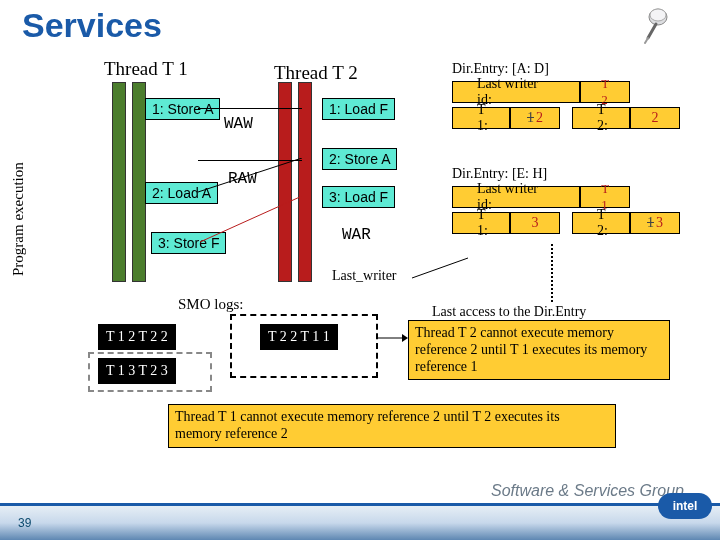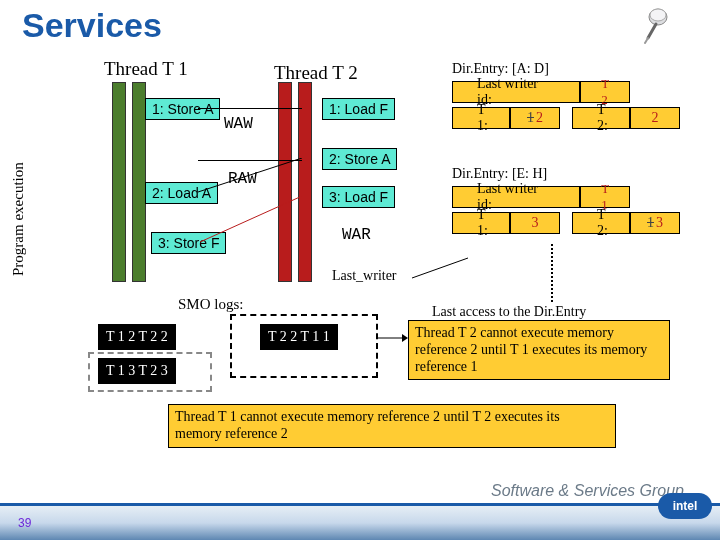--- a/index.html
+++ b/index.html
@@ -156,21 +156,21 @@
     color: #6b7a88;
     font-size: 16px;
     font-weight: 400;
     font-style: italic;
   }
   .pagenum {
     position: absolute;
     left: 18px;
     bottom: 10px;
     font-size: 12px;
-    color: #6d28d9;
+    color: #0c4a6e;
   }
   .intel-swirl {
     position: absolute;
     right: 8px;
     bottom: 21px;
     width: 54px;
     height: 26px;
     background: #1a5aa8;
     border-radius: 14px;
     display: flex;

